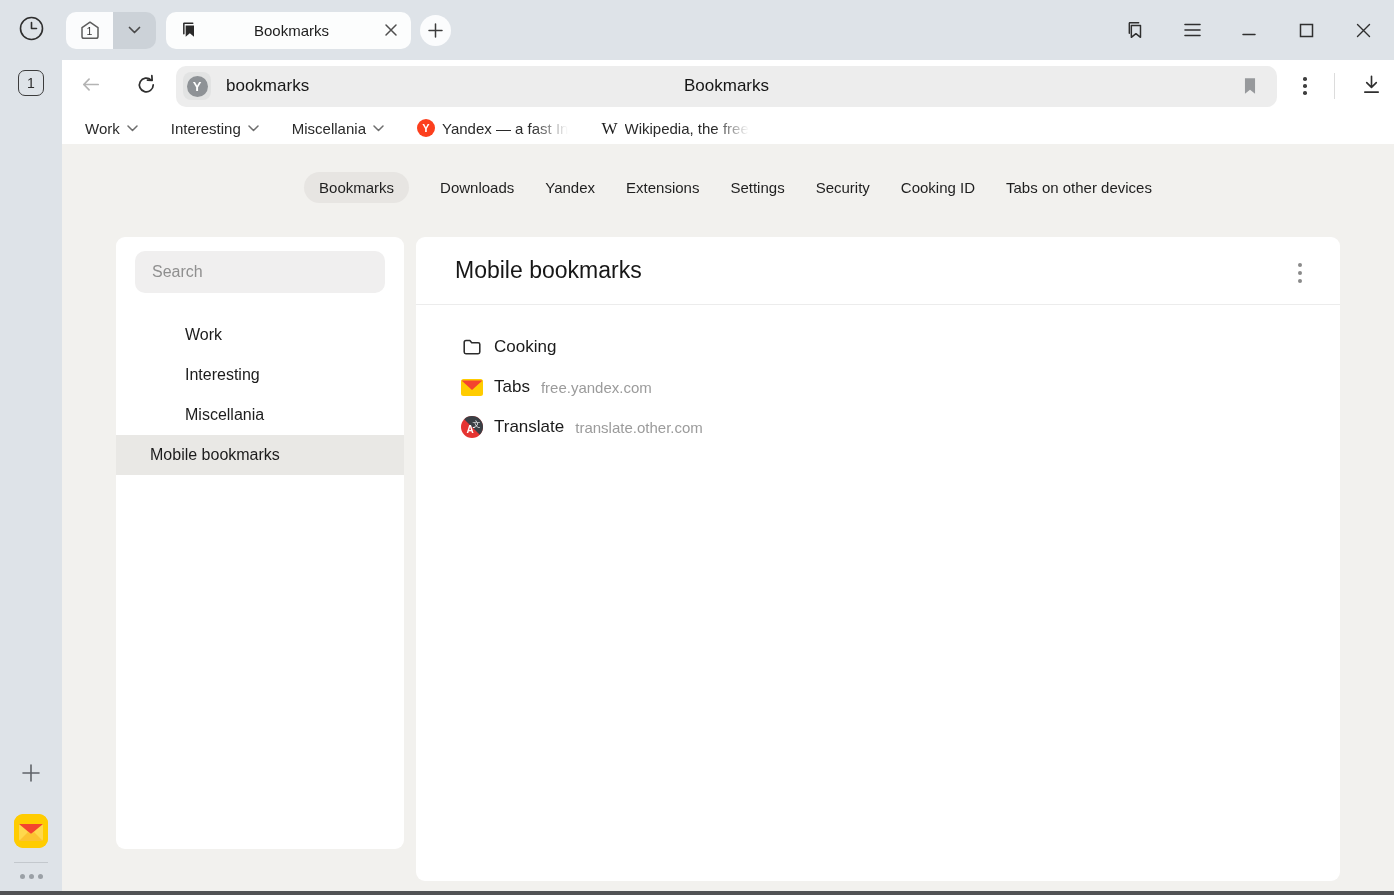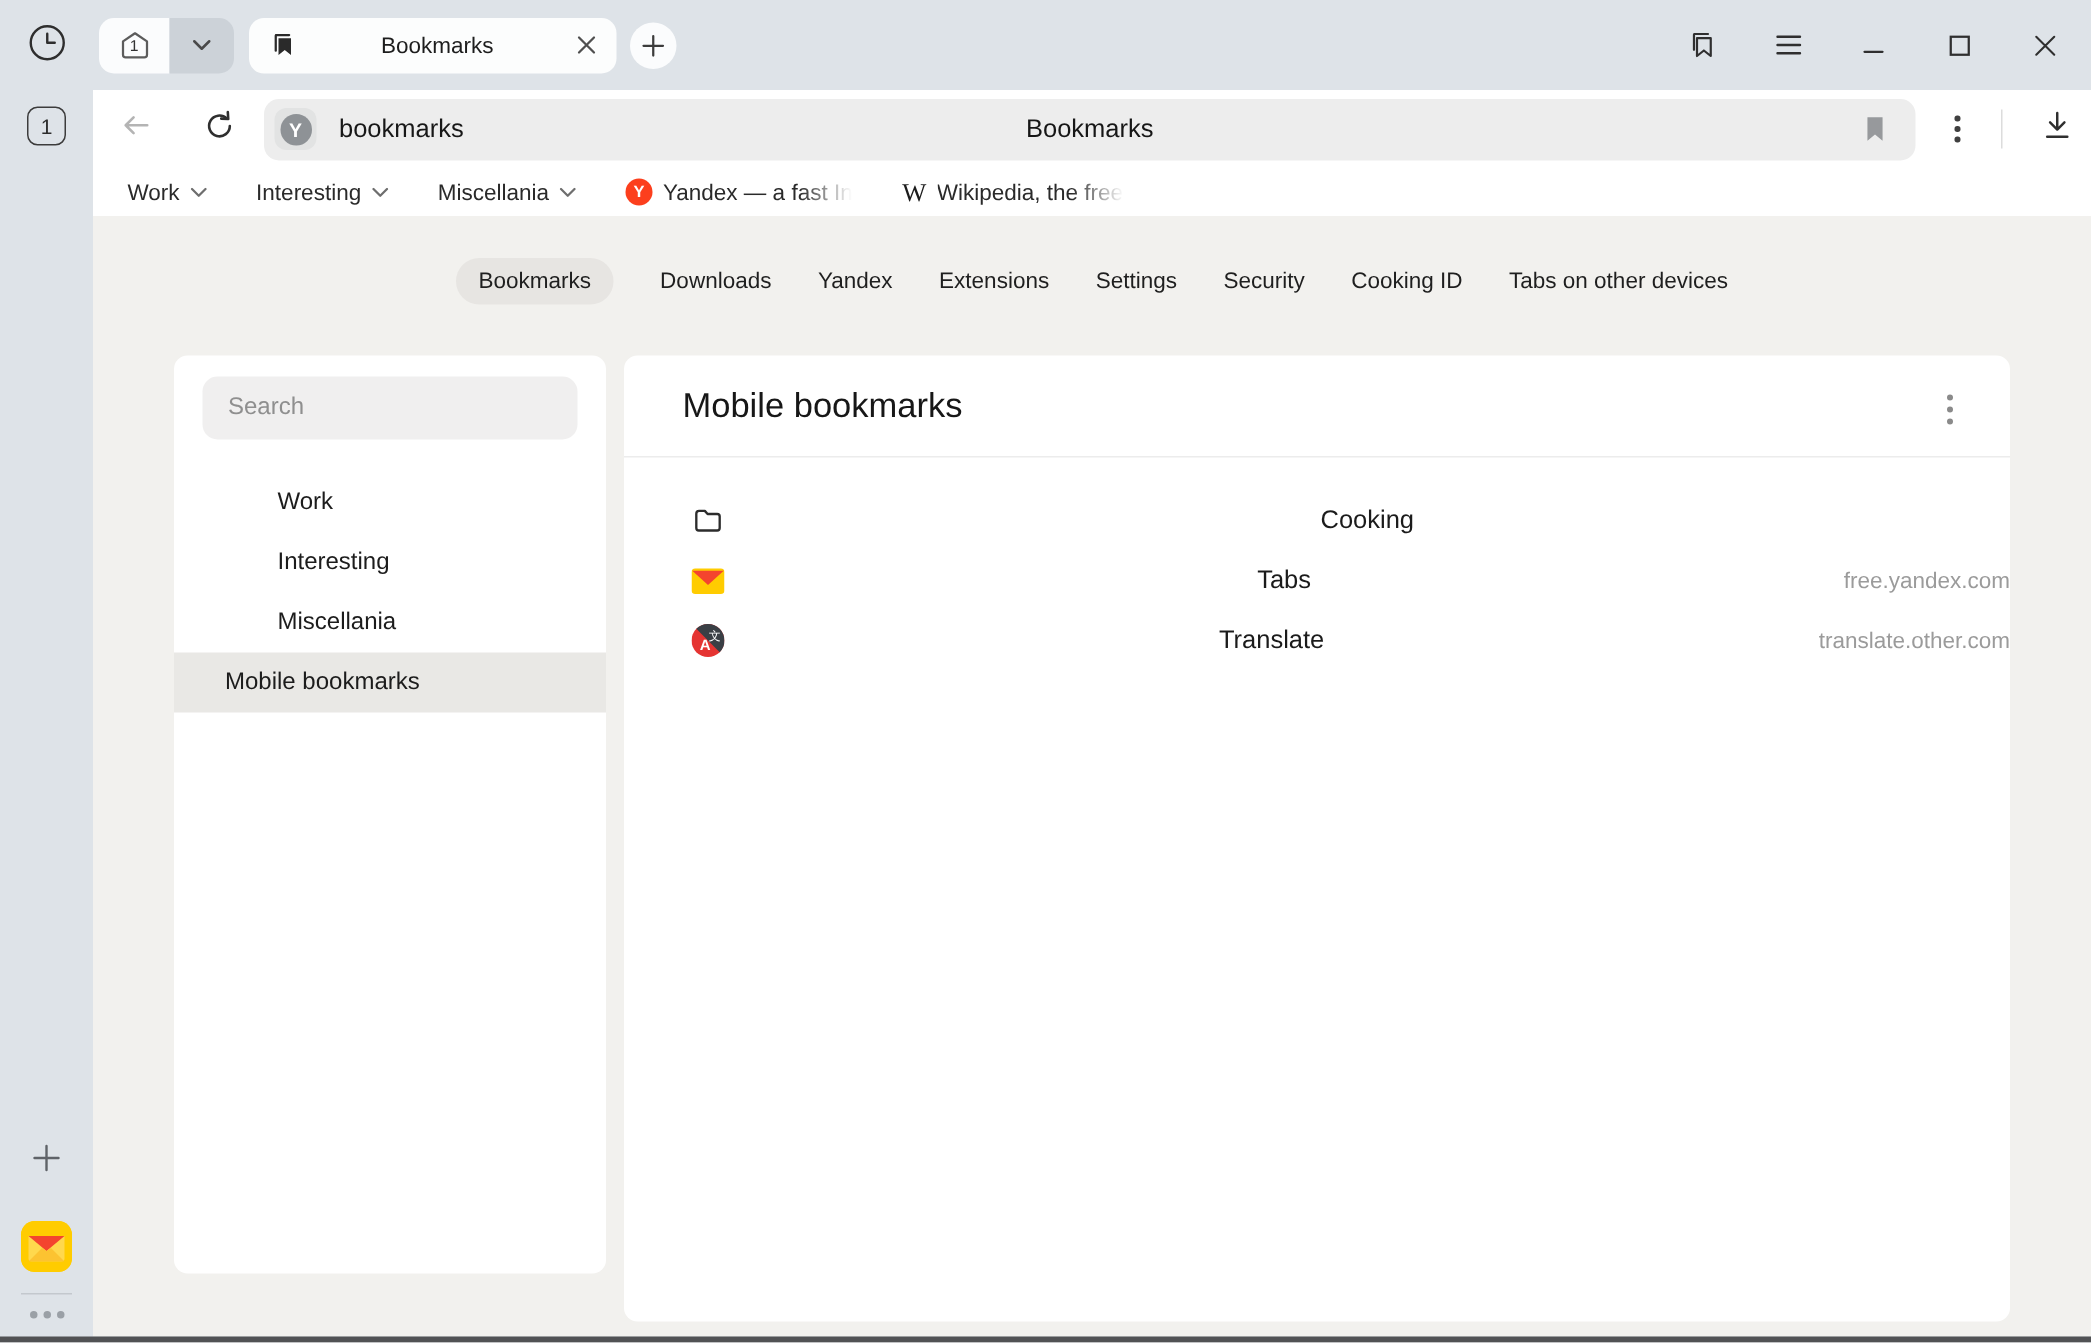--- a/index.html
+++ b/index.html
@@ -89,21 +89,21 @@
   .trow.lvl1 { padding-left:69px; }
   .trow.lvl0 { padding-left:34px; }
   .trow.selected { background:#e9e8e5; }
 
   .main-header { height:68px; display:flex; align-items:center; padding-left:39px;
                  border-bottom:1px solid #ececec; position:relative; }
   .main-title { font-size:23px; color:#171717; }
   .hdr-kebab { position:absolute; right:36px; top:24px; display:flex; flex-direction:column; gap:4px; cursor:pointer; padding:2px;}
   .hdr-kebab i { width:4px; height:4px; border-radius:50%; background:#8a8a8a; }
   .blist { padding-top:22px; }
-  .brow { height:40px; display:flex; align-items:center; padding-left:45px; cursor:pointer;justify-content:space-between; }
+  .brow { height:40px; display:flex; align-items:center; padding-left:45px; cursor:pointer; }
   .brow .bicon { width:22px; height:22px; margin-right:11px; display:flex; align-items:center; justify-content:center; flex:none; }
   .brow .bname { font-size:17px; color:#1b1b1b; }
   .brow .burl { font-size:15px; color:#9b9b9b; margin-left:11px; }
 
   .win-bottom { position:absolute; left:0; bottom:0; width:100%; height:4px; background:#515254; }
 </style>
 </head>
 <body>
 
 <div class="rail">

